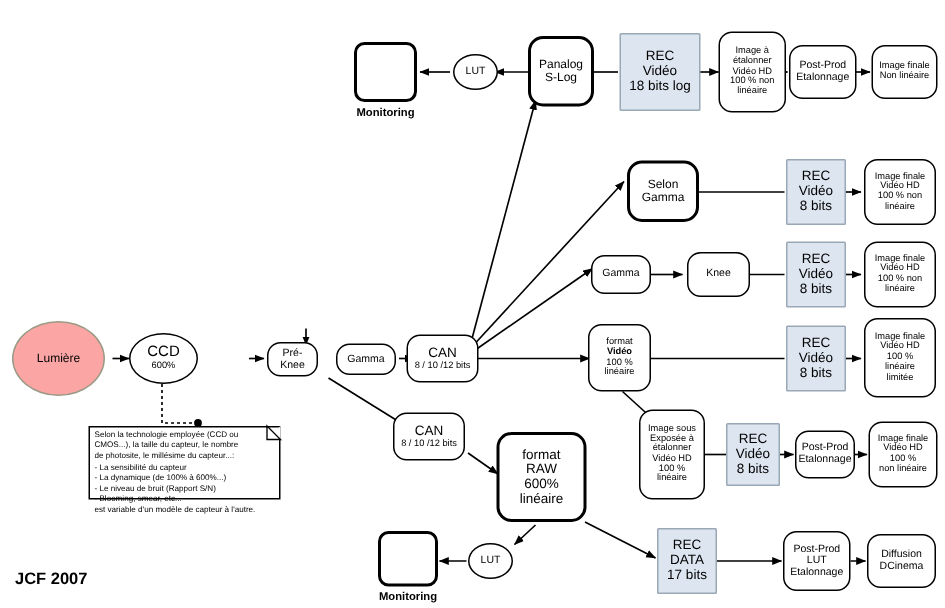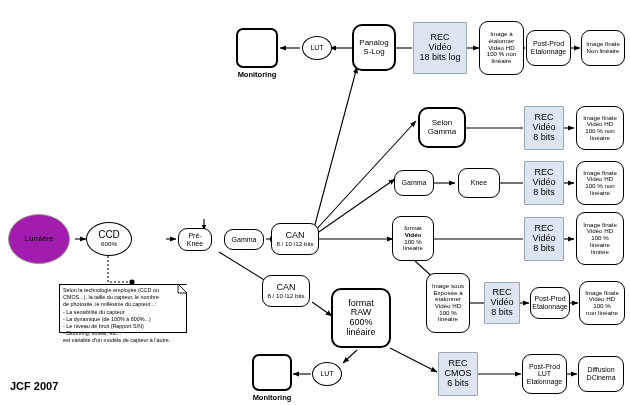--- a/index.html
+++ b/index.html
@@ -98,21 +98,21 @@
 
       <line x1="311" y1="374" x2="293" y2="374" marker-end="url(#ah)"></line>
 
       <line x1="390" y1="348" x2="437" y2="372" marker-end="url(#ah)"></line>
 
       <line x1="478" y1="374" x2="521" y2="374" marker-end="url(#ah)"></line>
       <line x1="567" y1="374" x2="577" y2="374" marker-end="url(#ah)"></line>
     </g>
   </svg>
 
-  <div class="node circle t8" style="left:8px;top:214px;width:62px;height:50px;background:#a21caf;border-color:#9a9a86;">
+  <div class="node circle t8" style="left:8px;top:214px;width:62px;height:50px;background:#fca5a5;border-color:#9a9a86;">
     <div class="inner"><span>Lumière</span></div>
   </div>
 
   <div class="node ell t7" style="left:88px;top:230px;width:31px;height:18px;border-width:1.6px;">
     <div class="inner"><span>Diaph</span></div>
   </div>
 
   <div class="node circle" style="left:85px;top:221px;width:46px;height:34px;left:86px;top:222px;">
     <div class="inner">
       <div class="t10">CCD</div>
@@ -330,22 +330,22 @@
   <div class="node mon" style="left:252px;top:354px;width:40px;height:37px;"></div>
   <div class="cap" style="left:248px;top:393px;width:48px;">Monitoring</div>
 
   <div class="node ell t7" style="left:312px;top:362px;width:30px;height:24px;">
     <div class="inner"><span>LUT</span></div>
   </div>
 
   <div class="node rec t9" style="left:438px;top:352px;width:40px;height:44px;">
     <div class="inner">
       <div>REC</div>
-      <div>CMOS</div>
-      <div>6 bits</div>
+      <div>DATA</div>
+      <div>17 bits</div>
     </div>
   </div>
 
   <div class="node rnd t7" style="left:522px;top:354px;width:45px;height:40px;">
     <div class="inner">
       <div>Post-Prod</div>
       <div>LUT</div>
       <div>Etalonnage</div>
     </div>
   </div>

